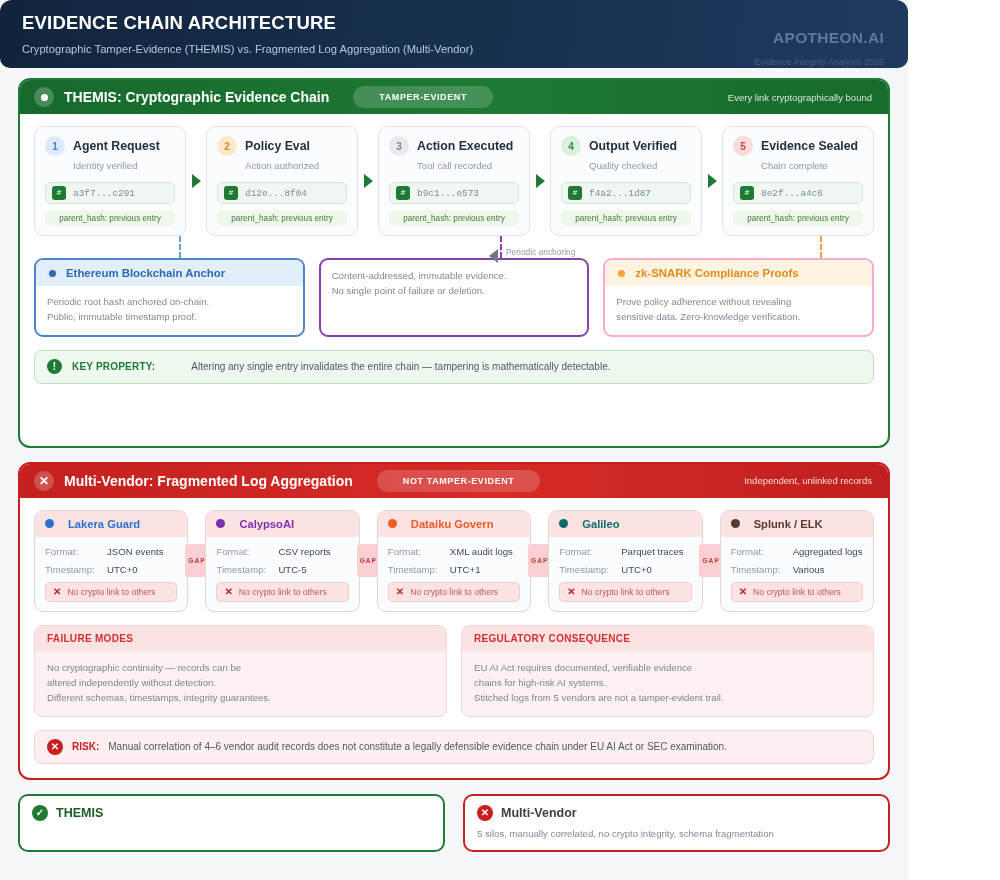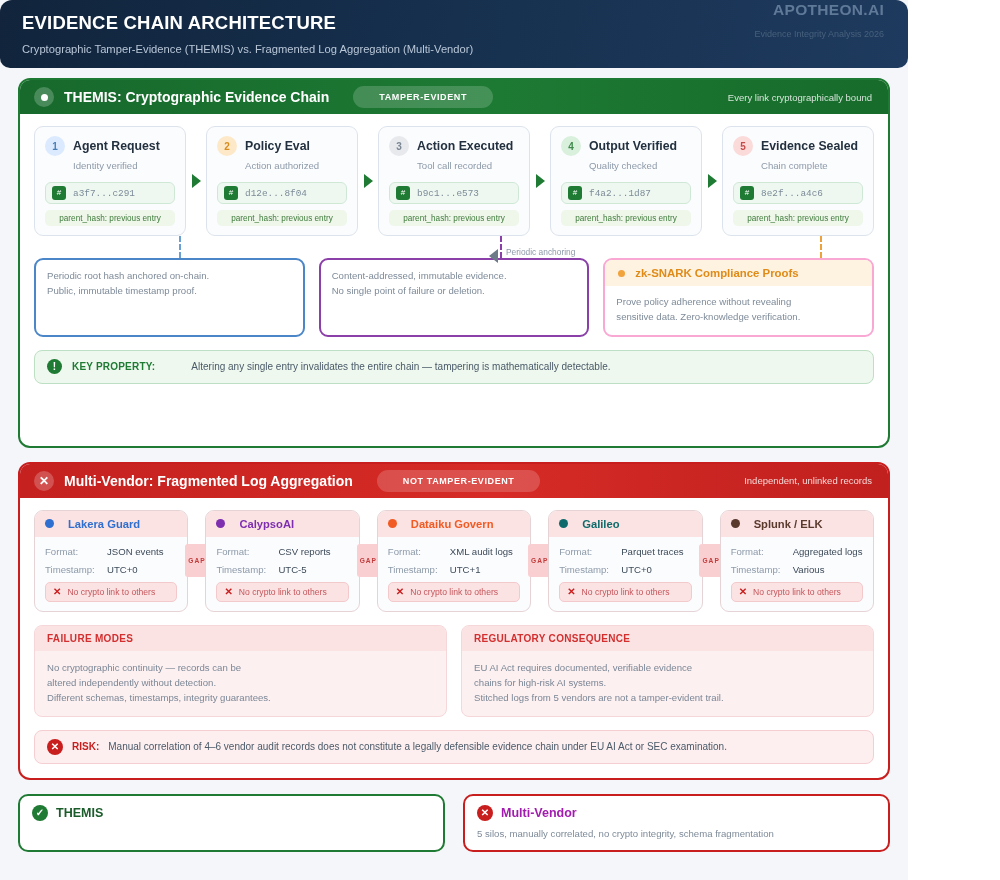--- a/index.html
+++ b/index.html
@@ -32,21 +32,21 @@
     font-weight: bold;
     letter-spacing: .2px;
   }
   .hdr-sub {
     color: #b9c7d8;
     font-size: 11.2px;
     margin-top: 9px;
   }
   .hdr-right {
     position: absolute;
-    right: 24px; top: 1px;
+    right: 24px; top: 29px;
     text-align: right;
   }
   .hdr-brand {
     color: #5f7998;
     font-size: 15.5px;
     font-weight: bold;
     letter-spacing: .3px;
   }
   .hdr-brand-sub {
     color: #47607c;
@@ -334,21 +334,21 @@
   .sum-head { display: flex; align-items: center; gap: 8px; }
   .sum-icon {
     width: 16px; height: 16px; border-radius: 50%;
     color: #fff; font-size: 10px; font-weight: bold;
     line-height: 16px; text-align: center; flex: none;
   }
   .sum.green .sum-icon { background: #1f7a33; }
   .sum.red .sum-icon { background: #c81e1e; }
   .sum-title { font-size: 12.5px; font-weight: bold; }
   .sum.green .sum-title { color: #1a5c2a; }
-  .sum.red .sum-title { color: #a21caf; }
+  .sum.red .sum-title { color: #404040; }
   .sum-text { font-size: 9.6px; color: #7e8b99; margin-top: 7px; }
 </style>
 </head>
 <body>
 
 <div class="page">
 
   <div class="header">
     <div class="hdr-title">EVIDENCE CHAIN ARCHITECTURE</div>
     <div class="hdr-sub">Cryptographic Tamper-Evidence (THEMIS) vs. Fragmented Log Aggregation (Multi-Vendor)</div>
@@ -459,20 +459,24 @@
         <span class="vline blue" style="left:145px"></span>
         <span class="vline purple" style="left:466px"></span>
         <span class="vline orange" style="left:786px"></span>
         <span class="anchor-tri" style="left:455px"></span>
         <span class="anchor-label" style="left:472px">Periodic anchoring</span>
       </div>
 
       <div class="features">
 
         <div class="feat blue">
+          <div class="feat-head">
+            <span class="feat-dot"></span>
+            <span>Ethereum Blockchain Anchor</span>
+          </div>
           <div class="feat-body">
             <div class="feat-line">Periodic root hash anchored on-chain.</div>
             <div class="feat-line">Public, immutable timestamp proof.</div>
           </div>
         </div>
 
         <div class="feat purple">
           <div class="feat-body">
             <div class="feat-line">Content-addressed, immutable evidence.</div>
             <div class="feat-line">No single point of failure or deletion.</div>

